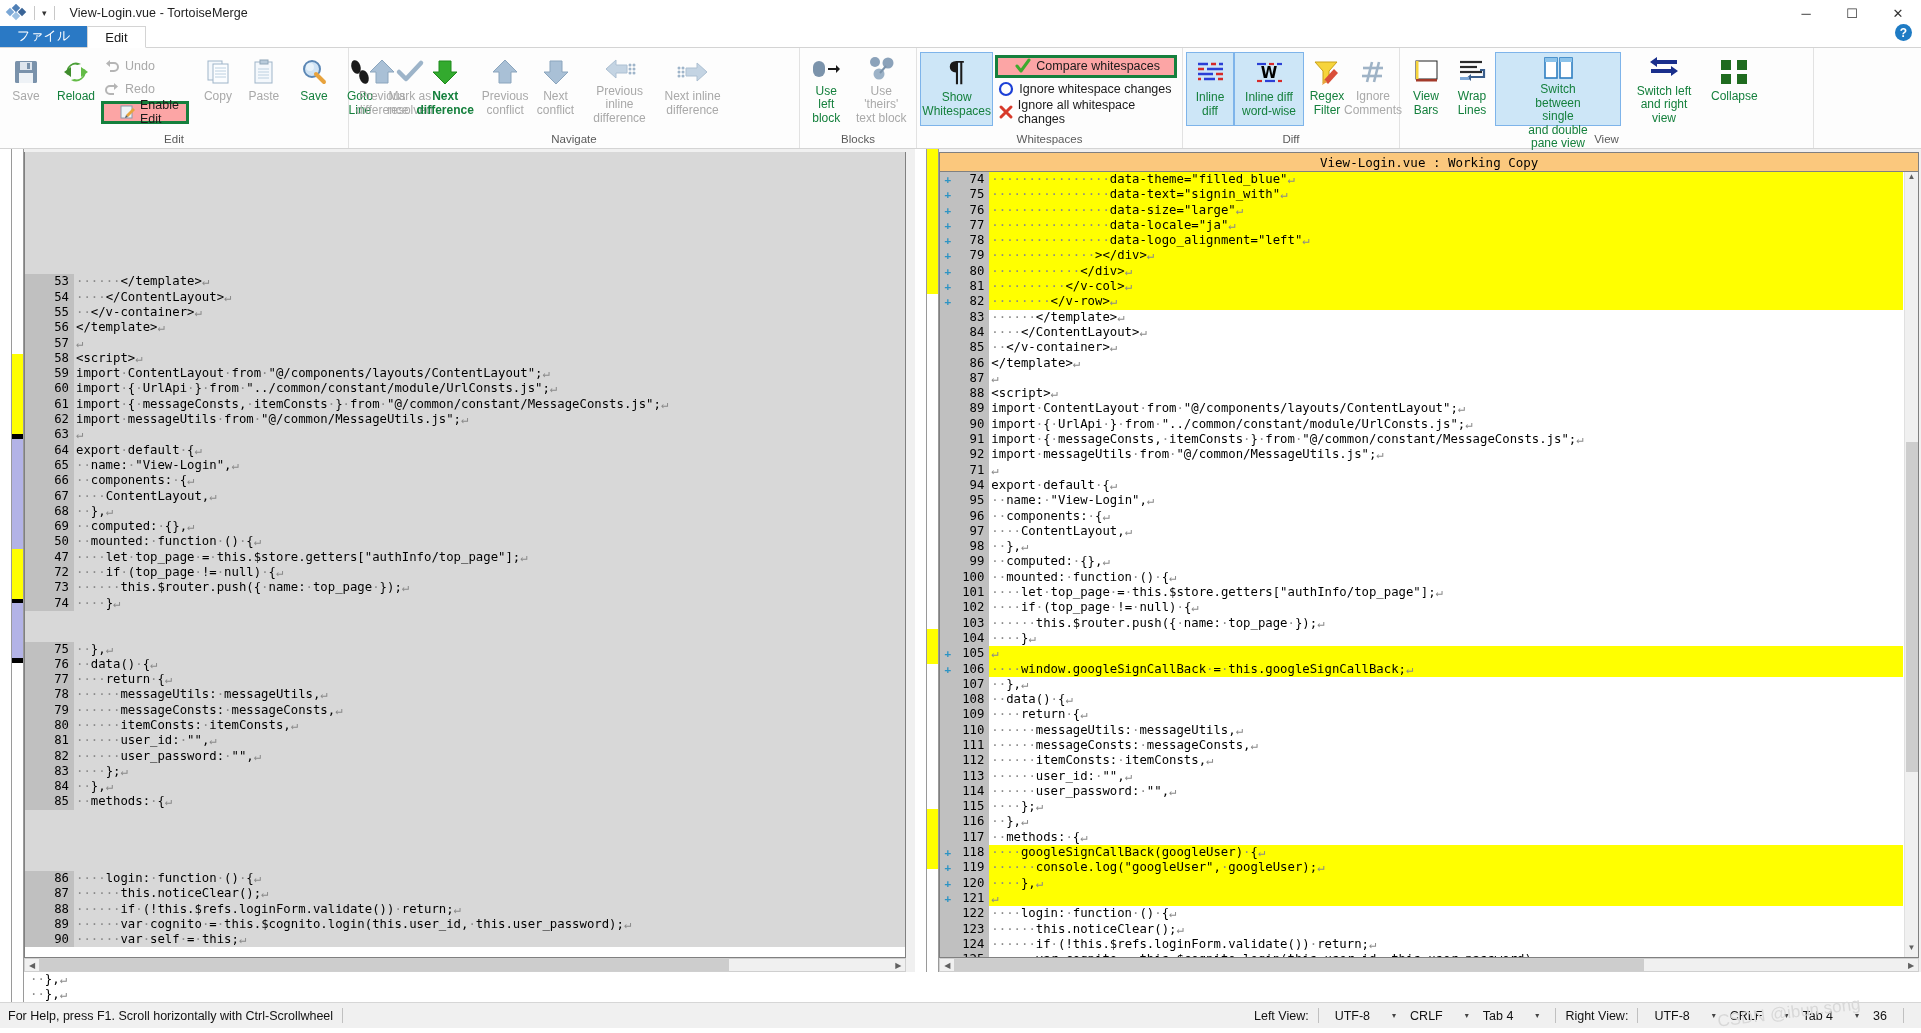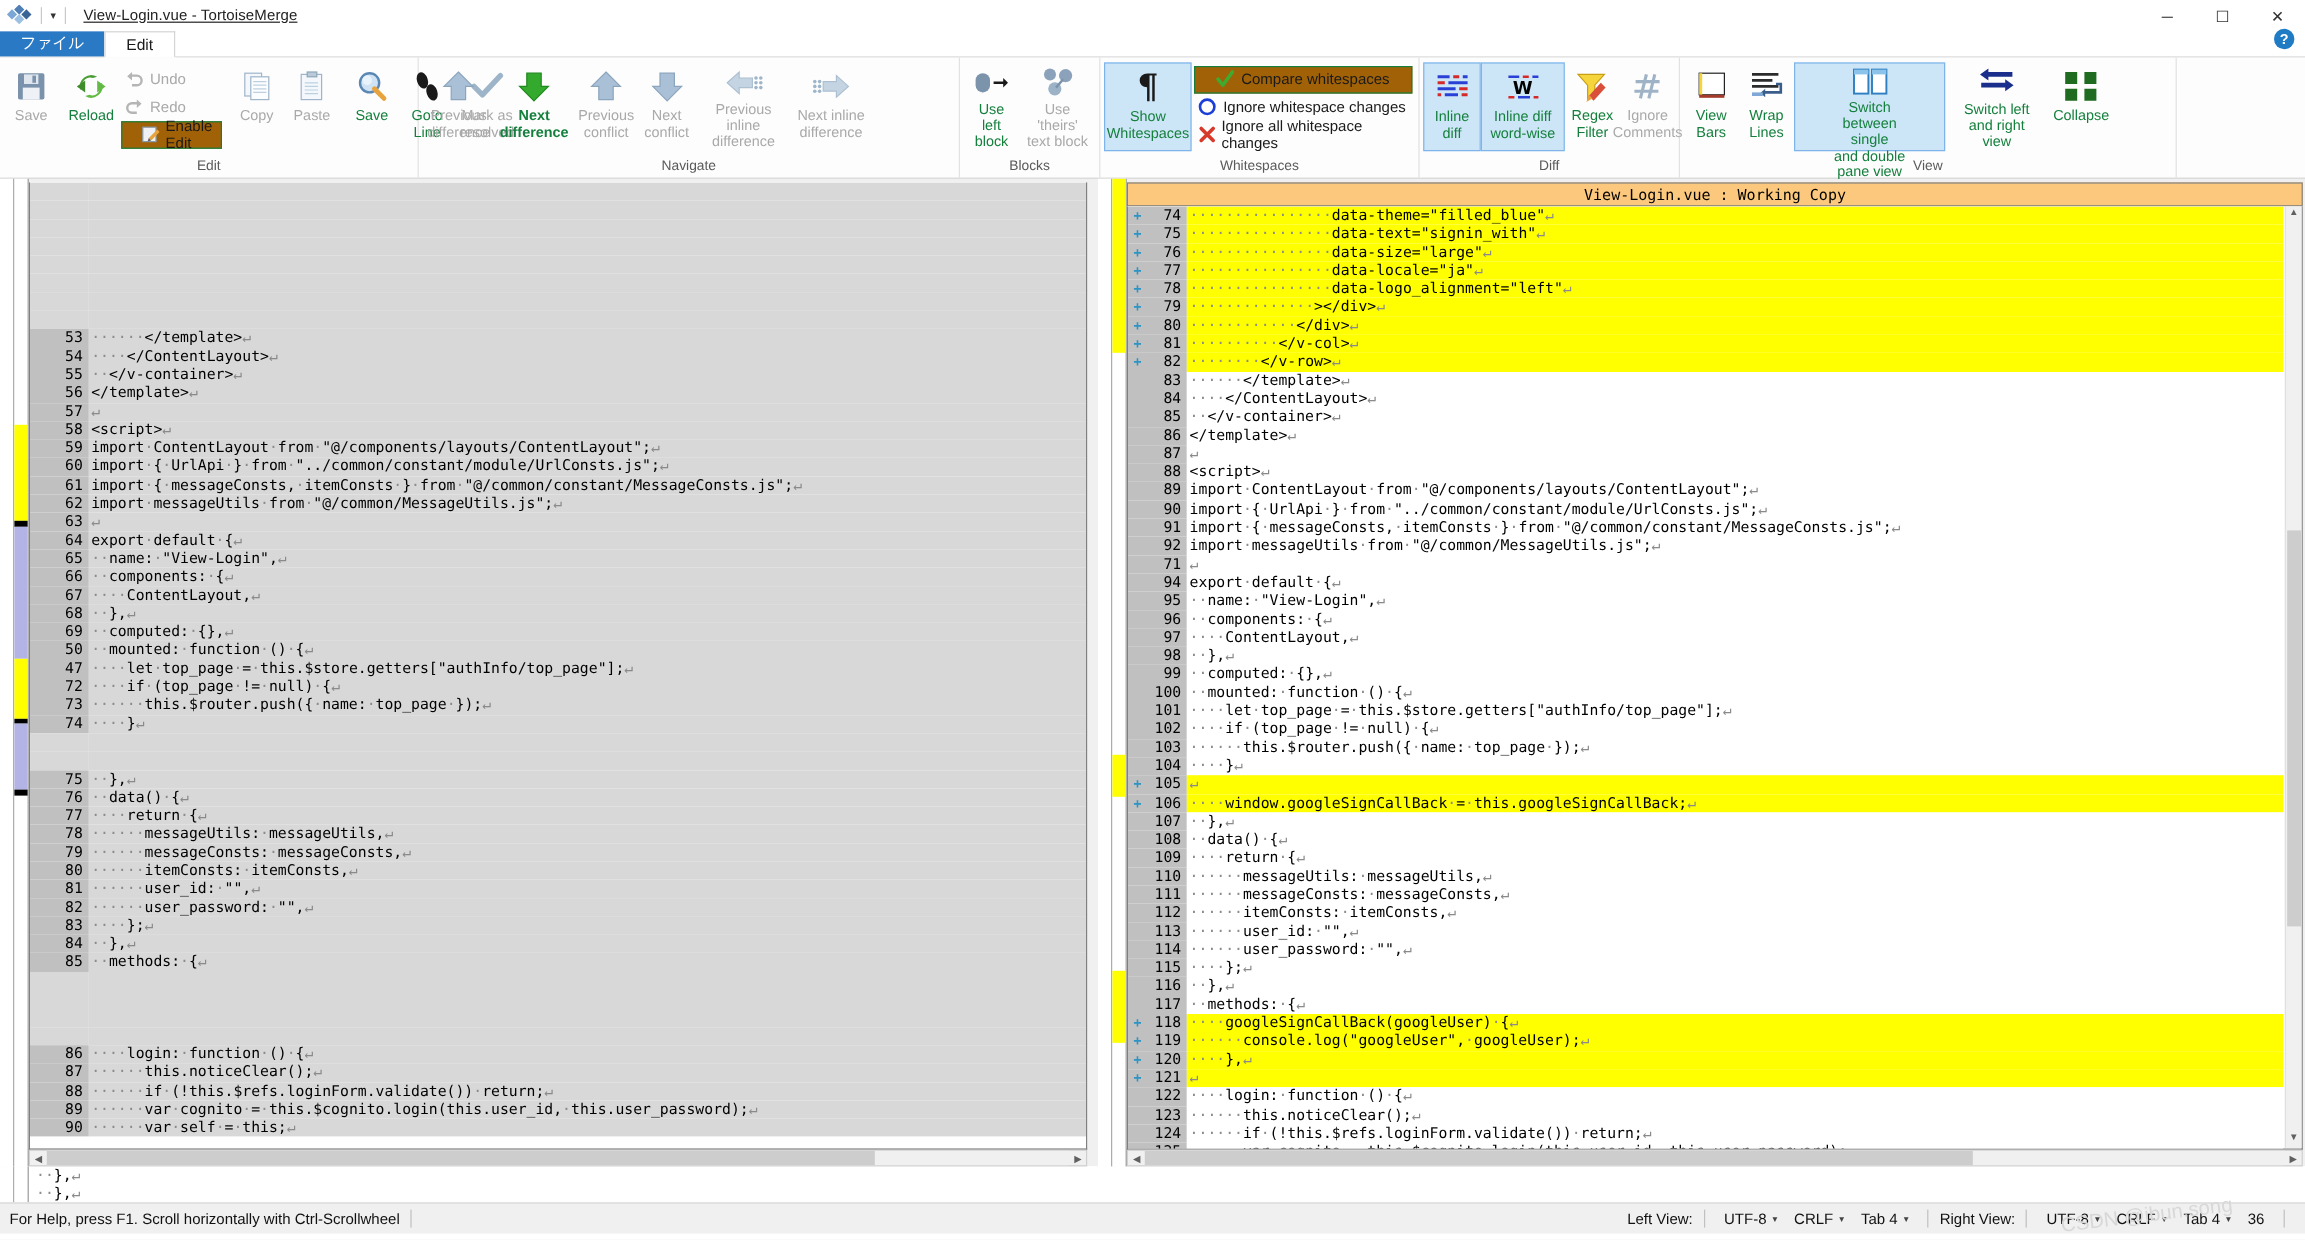--- a/index.html
+++ b/index.html
@@ -16,21 +16,21 @@
 
   
   .titlebar {
     height:26px; display:flex; align-items:center;
     background:#ffffff; border-bottom:1px solid #ffffff;
     position:relative;
   }
   .tb-logo { width:22px; height:18px; margin-left:5px; position:relative; }
   .tb-sep { width:1px; height:14px; background:#c8c8c8; margin:0 7px; }
   .qat-down { font-size:9px; color:#333; }
-  .tb-title { font-size:12.5px; color:#222; margin-left:8px; letter-spacing:0.1px;text-decoration:underline;}
+  .tb-title { font-size:12.5px; color:#222; margin-left:8px; letter-spacing:0.1px;}
   .tb-btns { position:absolute; right:0; top:0; display:flex; height:26px;}
   .tb-btn { width:46px; height:26px; display:flex; align-items:center; justify-content:center;
             font-size:13px; color:#333; }
 
   
   .menurow { height:22px; display:flex; align-items:flex-end; background:#fff;
              border-bottom:1px solid #d4d4d4; }
   .menutab { height:22px; padding:0 17px; display:flex; align-items:center;
              font-size:13px; color:#1a1a1a; }
   .menutab.active { background:#2a79c5; color:#fff;text-align:right; }
@@ -56,21 +56,21 @@
                  max-width:74px; }
   .bigbtn.dis .lbl { color:#a9a9a9; }
   .bigbtn.sel { background:#cde6f7; border:1px solid #7eb4ea; }
   .bigbtn.bold .lbl { font-weight:bold; }
 
   .stack { display:flex; flex-direction:column; justify-content:center; height:74px;
            padding:2px 2px; }
   .smbtn { display:flex; align-items:center; height:23px; padding:1px 5px 1px 2px; gap:4px;
            font-size:12.5px; }
   .smbtn.dis { color:#a9a9a9; }
-  .smbtn.sel { background:#a16207; border:1px solid #15803d;padding-left:16px; }
+  .smbtn.sel { background:#fca5a5; border:3px solid #15803d;padding-left:16px; }
   .smbtn .sic { width:18px; height:18px; display:flex; align-items:center; justify-content:center;}
 
   .vsep { width:1px; background:#e2e2e2; height:68px; margin:3px 2px 0 2px;}
 
   
   .panes { display:flex; height:823px; background:#f0f0f0; }
   .pane { position:relative; display:flex; flex-direction:column; }
   .paneL { width:963px; }
   .paneR { width:1058px; }
 
@@ -115,21 +115,21 @@
   
   .bottomfrag { height:30px; display:flex; background:#fff; }
 
   
   .statusbar { height:26px; background:#f0f0f0; border-top:1px solid #d6d6d6;
                display:flex; align-items:center; font-size:12.5px; color:#111;
                position:relative; }
   .sb-left { padding-left:8px; }
   .sb-div { width:1px; height:15px; background:#c0c0c0; margin:0 9px; }
   .sb-right { margin-left:auto; display:flex; align-items:center; padding-right:8px; }
-  .sb-item { display:flex; align-items:center; gap:5px; margin:0 7px; }
+  .sb-item { display:flex; align-items:center; gap:22px; margin:0 7px; }
   .caret { font-size:8px; color:#444; }
   .watermark { position:absolute; right:60px; top:0px; font-size:17px; color:#d8d8d8;
                transform:rotate(-7deg); pointer-events:none; font-family:"Liberation Sans",sans-serif;}
 
   .lbl2 { white-space:pre-line; }
 </style>
 </head>
 <body>
 
 <div class="titlebar">

